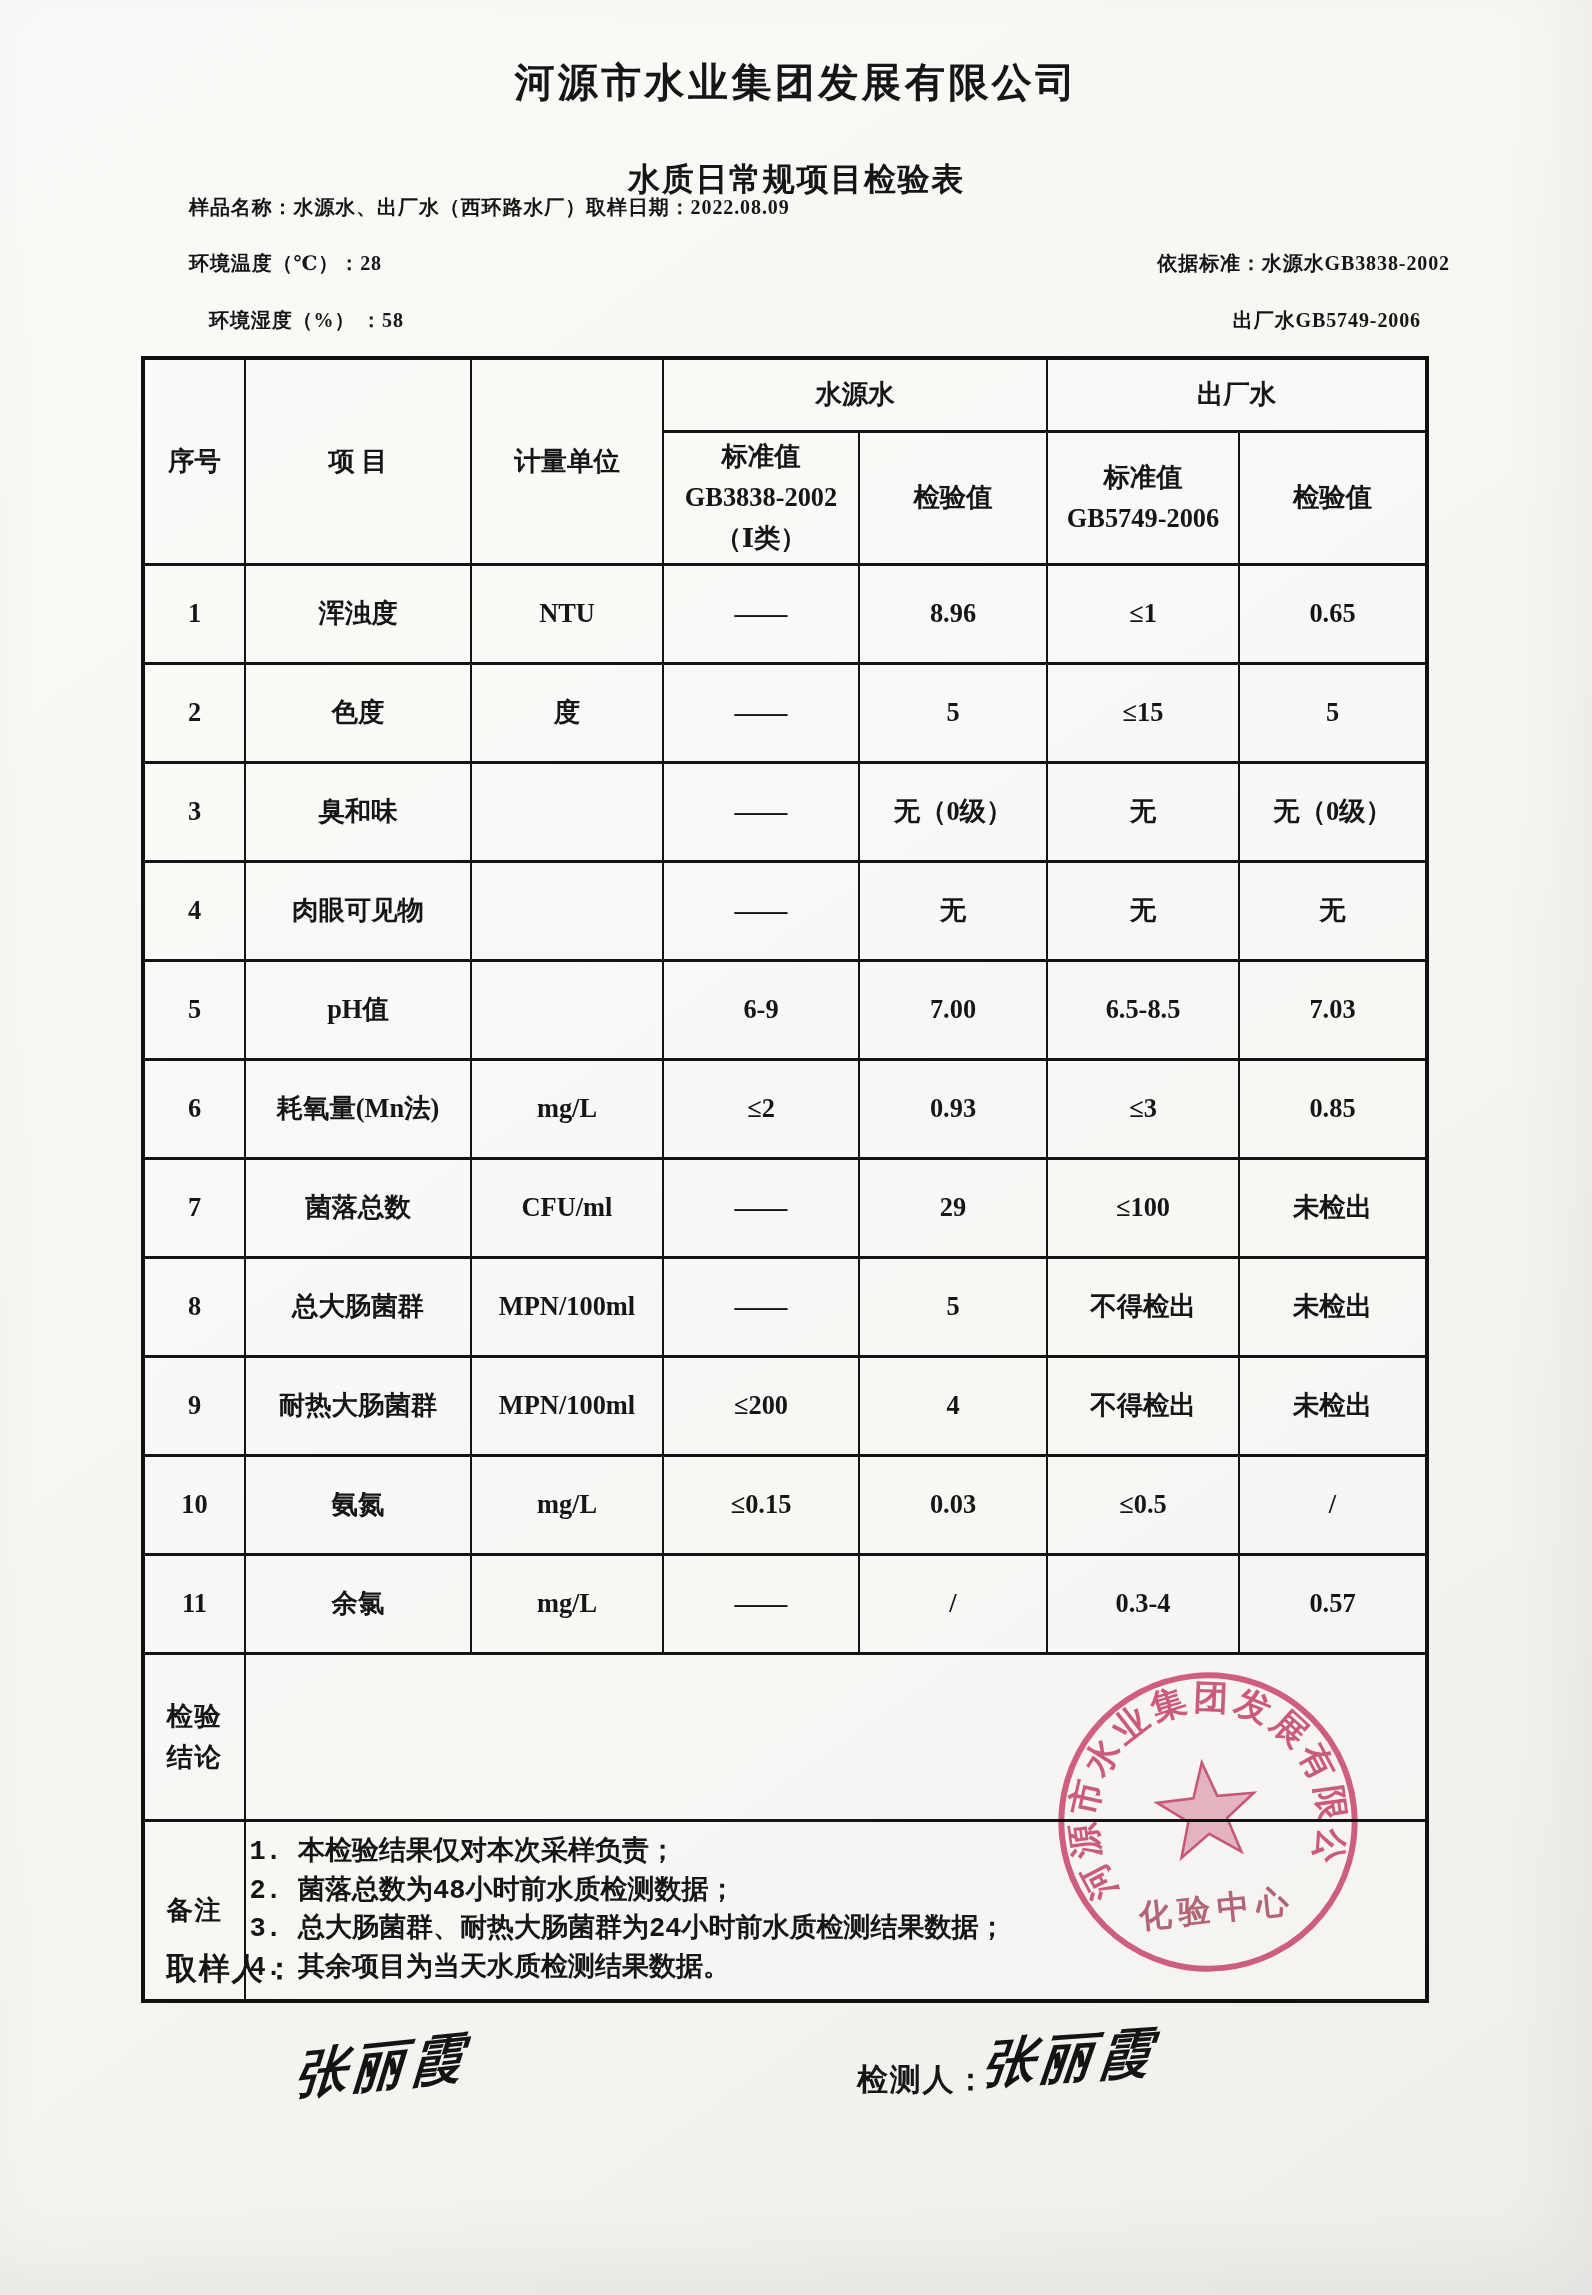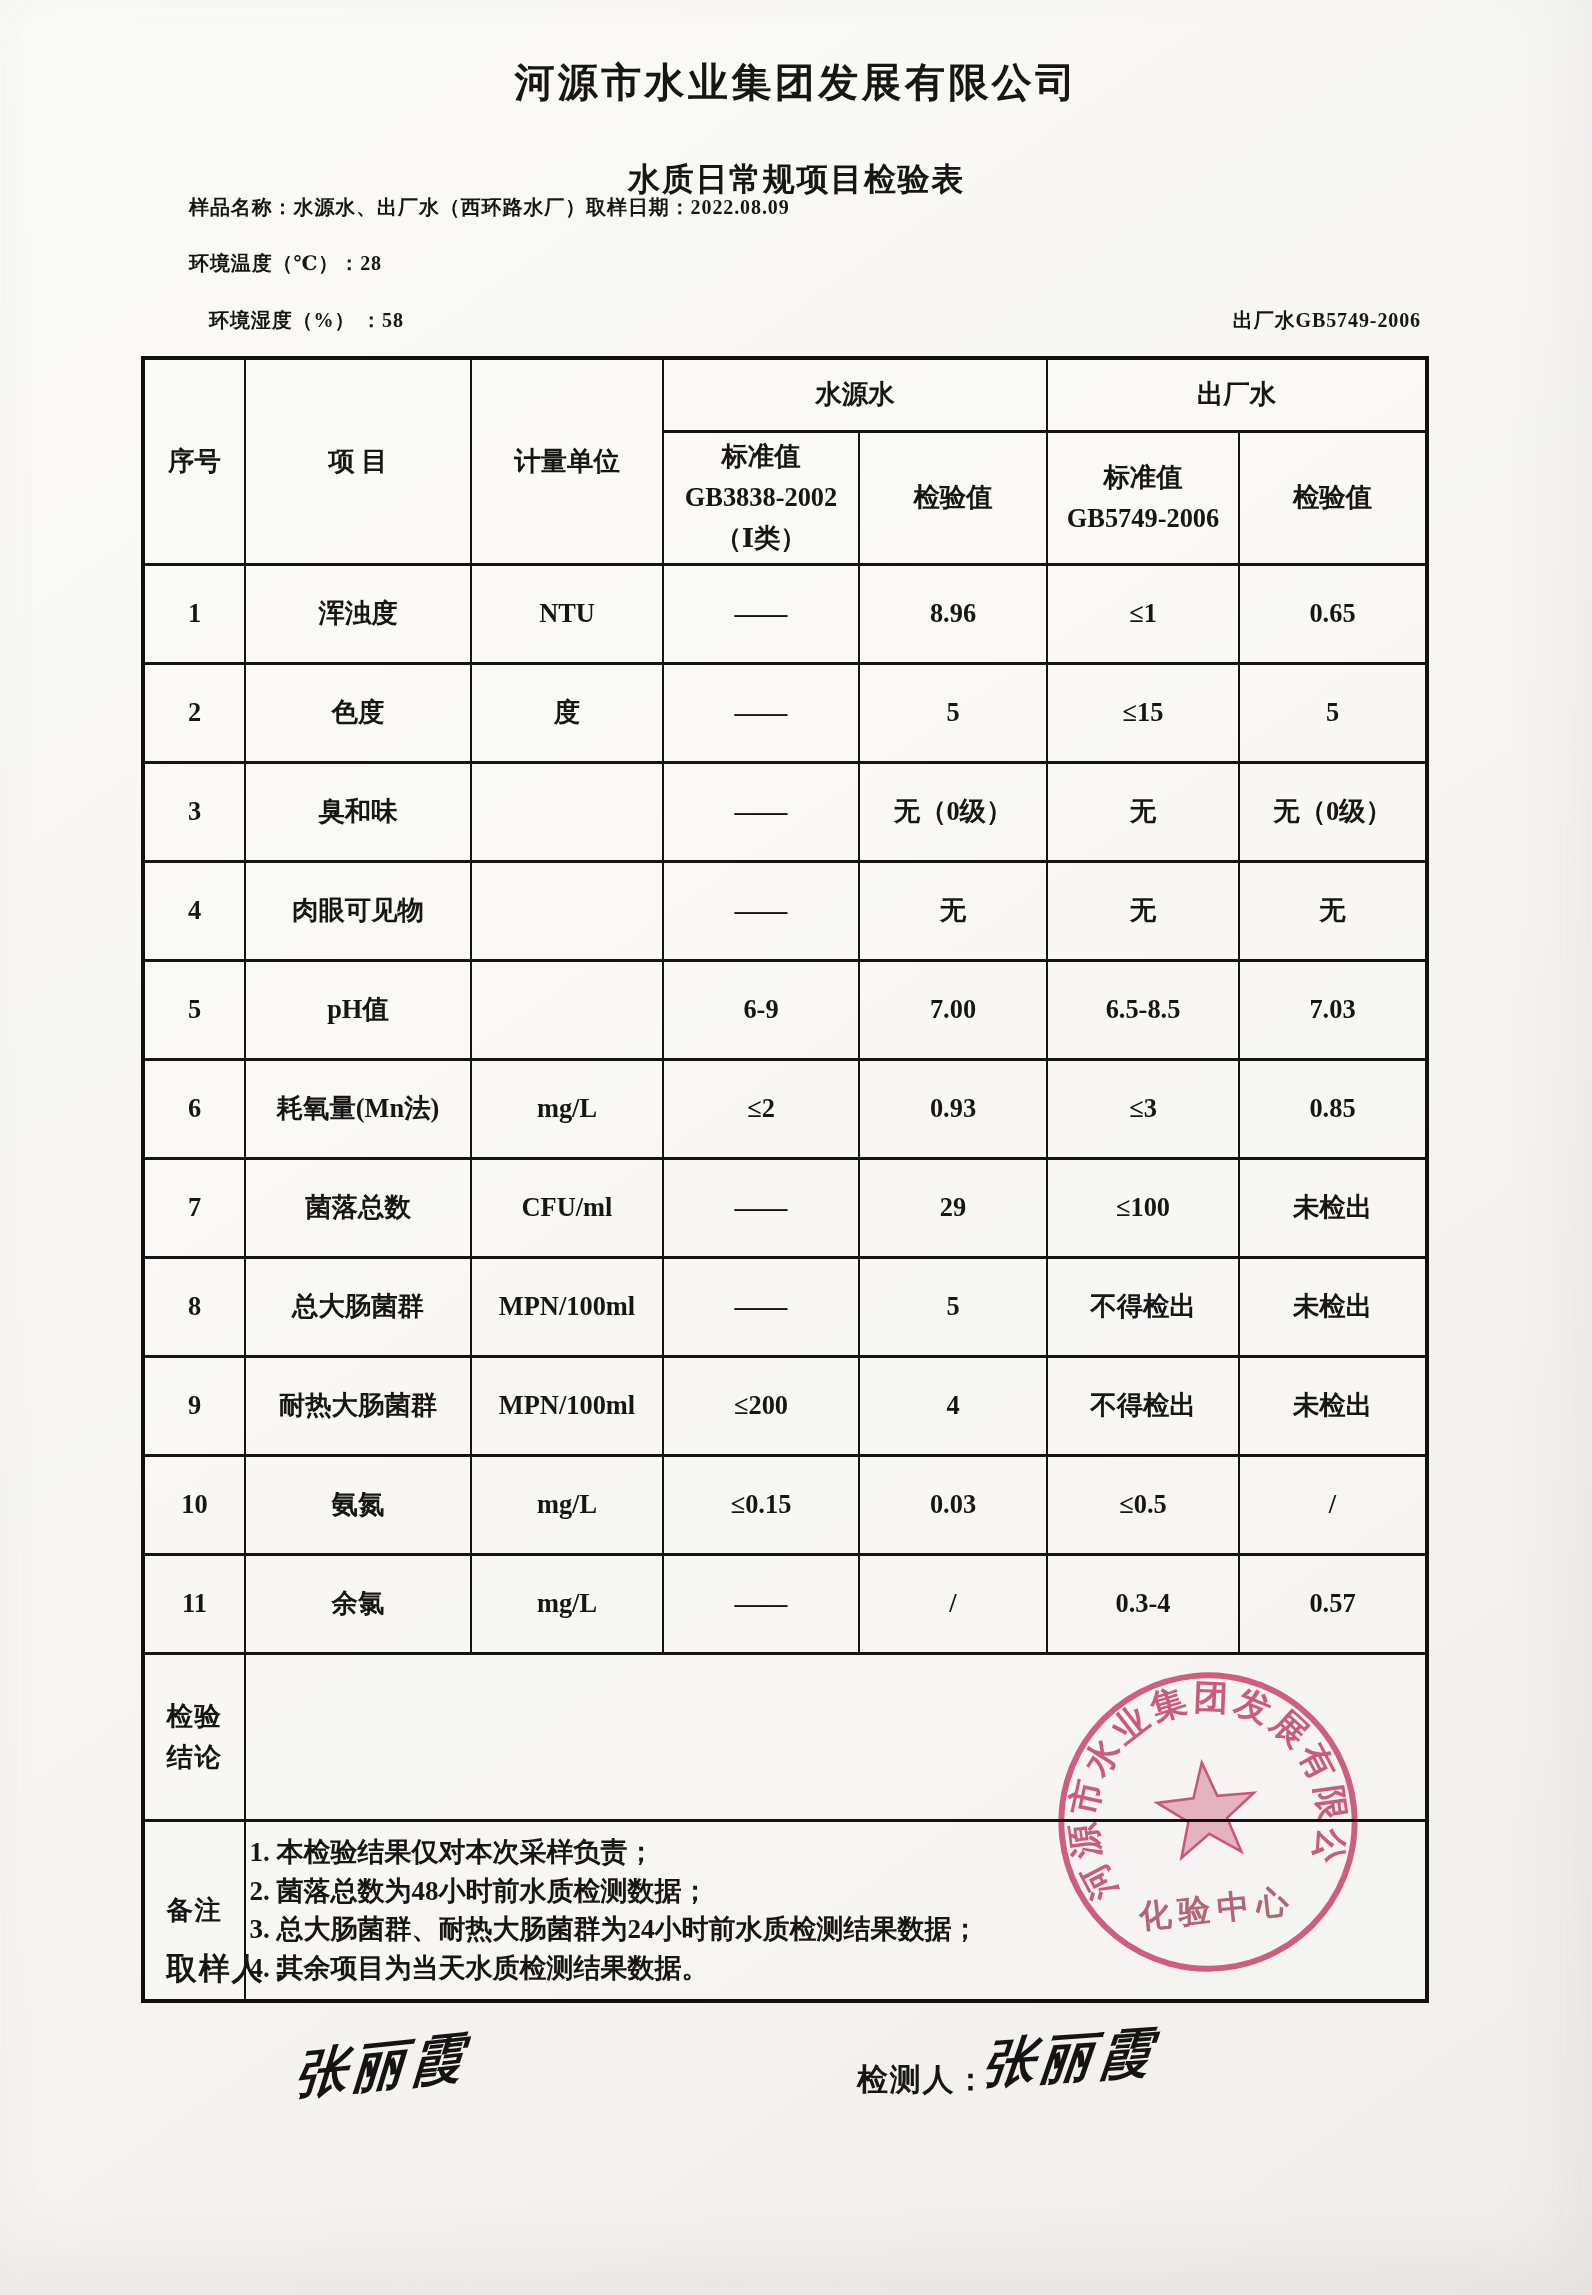--- a/index.html
+++ b/index.html
@@ -35,21 +35,21 @@
     border-left:2.6px solid #141414;border-right:2.6px solid #141414;
     text-align:center;vertical-align:middle;
     font-size:26.4px;font-weight:700;padding:0 3.4px;
     overflow:hidden;
   }
   table.report{border:4.3px solid #111;}
   .pre{white-space:pre-line;line-height:1.55;}
   .std-head{font-size:25px;}
   td.item-cell{text-align:left;padding-left:12px;}
   td.label-cell{font-size:28px;letter-spacing:1.7px;}
-  td.remarks-cell{text-align:left;padding:5.1px 3.4px 5.1px 12px;}
+  td.remarks-cell{text-align:left;padding:5.1px 3.4px 5.1px 12px;font-family:Liberation Mono, monospace;}
   .remark-line{font-size:27px;line-height:1.43;text-align:left;white-space:nowrap;}
 
   .footer-label{position:absolute;font-size:31px;letter-spacing:1.7px;}
   .f-sampler{top:1948px;left:166px;}
   .f-tester{top:2059px;left:857px;}
   .signature{
     position:absolute;font-size:53px;font-style:italic;letter-spacing:5.1px;
     color:#141414;white-space:nowrap;
   }
   .sig1{top:2031px;left:294px;transform:rotate(-6deg) skewX(-10deg);}
@@ -61,20 +61,21 @@
 </head>
 <body>
 
 <div class="page">
 
   <div class="company-title">河源市水业集团发展有限公司</div>
   <div class="doc-title">水质日常规项目检验表</div>
 
   <div class="info i1">样品名称：水源水、出厂水（西环路水厂）取样日期：2022.08.09</div>
   <div class="info i2l">环境温度（℃）：28</div>
+  <div class="info i2r">依据标准：水源水GB3838-2002</div>
   <div class="info i3l">环境湿度（%） ：58</div>
   <div class="info i3r">出厂水GB5749-2006</div>
 
   <table class="report">
     <colgroup>
       <col style="width:102px">
         <col style="width:226px">
         <col style="width:192px">
       <col style="width:196px">
         <col style="width:188px">

